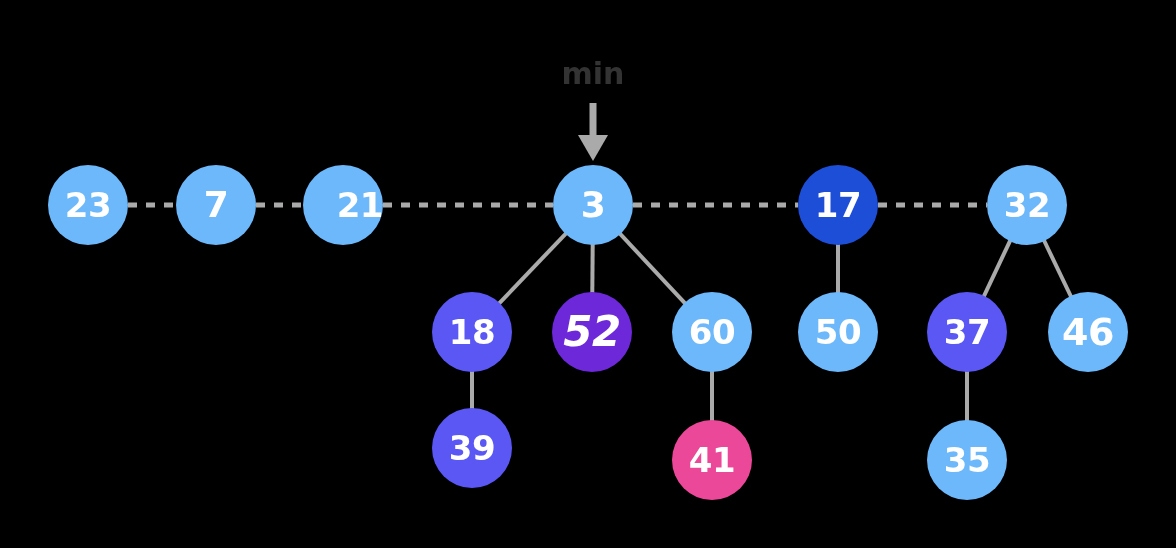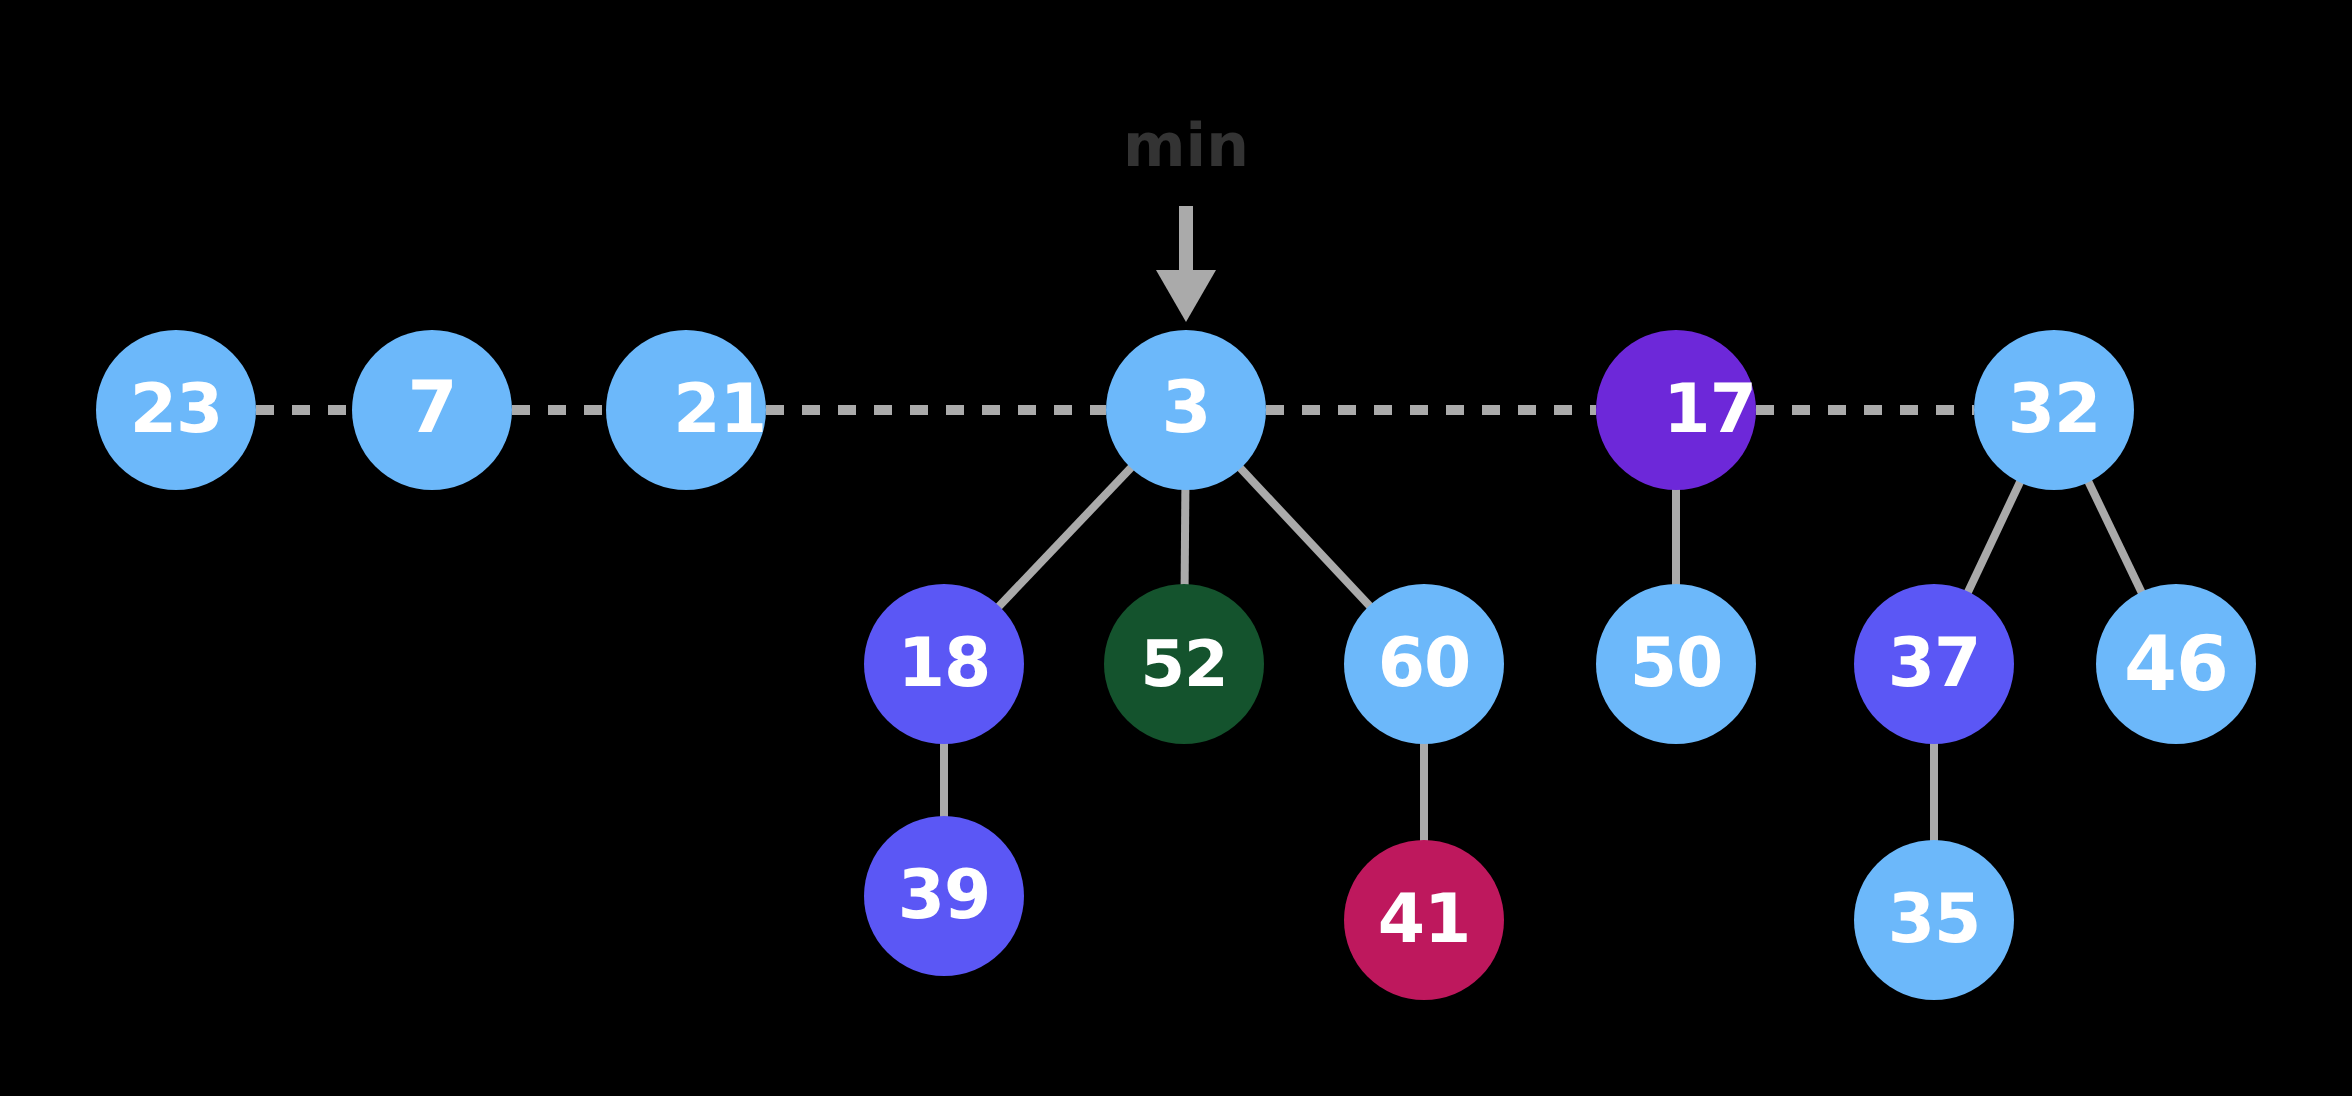--- a/index.html
+++ b/index.html
@@ -83,48 +83,48 @@
       </div>
       <div class="node" style="left: 176px; top: 165px; width: 80px; height: 80px; background: rgb(108, 184, 250); font-size: 36px;">
         <span class="node-label">7</span>
       </div>
       <div class="node" style="left: 303px; top: 165px; width: 80px; height: 80px; background: rgb(108, 184, 250); font-size: 34px; justify-content: flex-end;">
         <span class="node-label">21</span>
       </div>
       <div class="node" style="left: 553px; top: 165px; width: 80px; height: 80px; background: rgb(108, 184, 250); font-size: 36px;">
         <span class="node-label">3</span>
       </div>
-      <div class="node" style="left: 798px; top: 165px; width: 80px; height: 80px; background: #6d28d9; font-size: 34px; justify-content: flex-end;">
+      <div class="node" style="left: 798px; top: 165px; width: 80px; height: 80px; background: #1d4ed8; font-size: 34px;">
         <span class="node-label">17</span>
       </div>
       <div class="node" style="left: 987px; top: 165px; width: 80px; height: 80px; background: rgb(108, 184, 250); font-size: 34px;">
         <span class="node-label">32</span>
       </div>
       <div class="node" style="left: 432px; top: 292px; width: 80px; height: 80px; background: rgb(91, 87, 245); font-size: 34px;">
         <span class="node-label">18</span>
       </div>
-      <div class="node" style="left: 552px; top: 292px; width: 80px; height: 80px; background: #14532d; font-size: 32px;">
+      <div class="node" style="left: 552px; top: 292px; width: 80px; height: 80px; background: #6d28d9; font-size: 42px; font-style: italic;">
         <span class="node-label">52</span>
       </div>
       <div class="node" style="left: 672px; top: 292px; width: 80px; height: 80px; background: rgb(108, 184, 250); font-size: 34px;">
         <span class="node-label">60</span>
       </div>
       <div class="node" style="left: 798px; top: 292px; width: 80px; height: 80px; background: rgb(108, 184, 250); font-size: 34px;">
         <span class="node-label">50</span>
       </div>
       <div class="node" style="left: 927px; top: 292px; width: 80px; height: 80px; background: rgb(91, 87, 245); font-size: 34px;">
         <span class="node-label">37</span>
       </div>
       <div class="node" style="left: 1048px; top: 292px; width: 80px; height: 80px; background: rgb(108, 184, 250); font-size: 38px; text-align: right;">
         <span class="node-label">46</span>
       </div>
       <div class="node" style="left: 432px; top: 408px; width: 80px; height: 80px; background: rgb(91, 87, 245); font-size: 34px;">
         <span class="node-label">39</span>
       </div>
-      <div class="node" style="left: 672px; top: 420px; width: 80px; height: 80px; background: #be185d; font-size: 34px;">
+      <div class="node" style="left: 672px; top: 420px; width: 80px; height: 80px; background: #ec4899; font-size: 34px;">
         <span class="node-label">41</span>
       </div>
       <div class="node" style="left: 927px; top: 420px; width: 80px; height: 80px; background: rgb(108, 184, 250); font-size: 34px;">
         <span class="node-label">35</span>
       </div>
     </div>
 
   <div class="min-label" id="min-label" style="left: 0px; top: 59px; width: 1186px; text-align: center;">min</div>
 
 </div>

